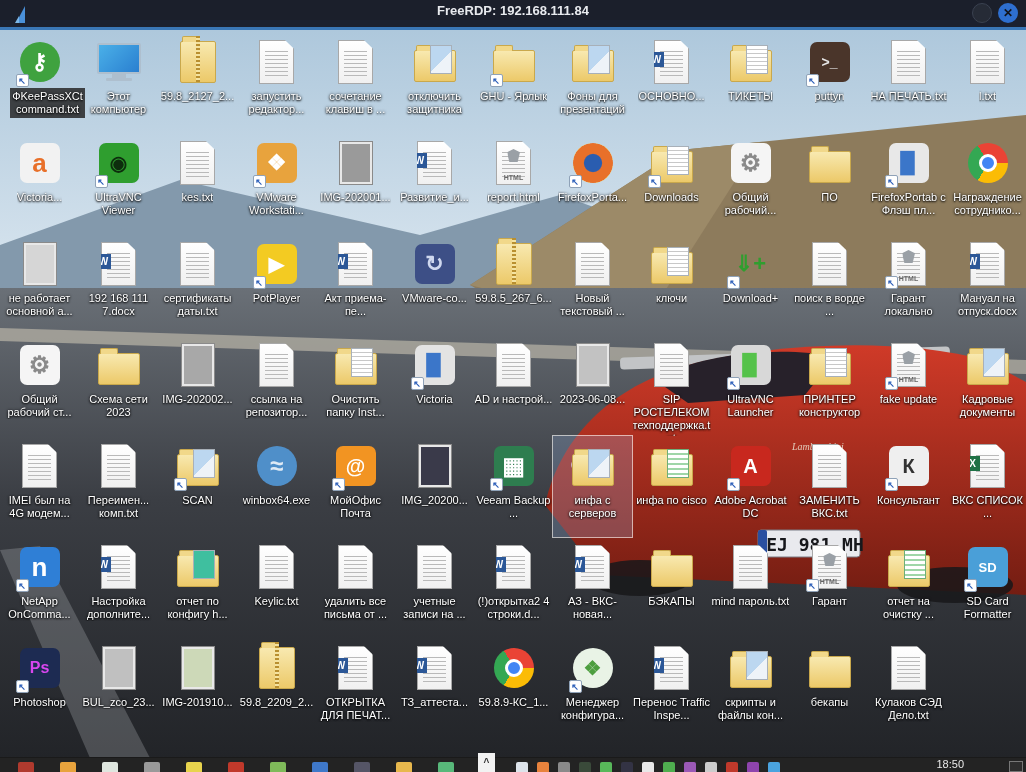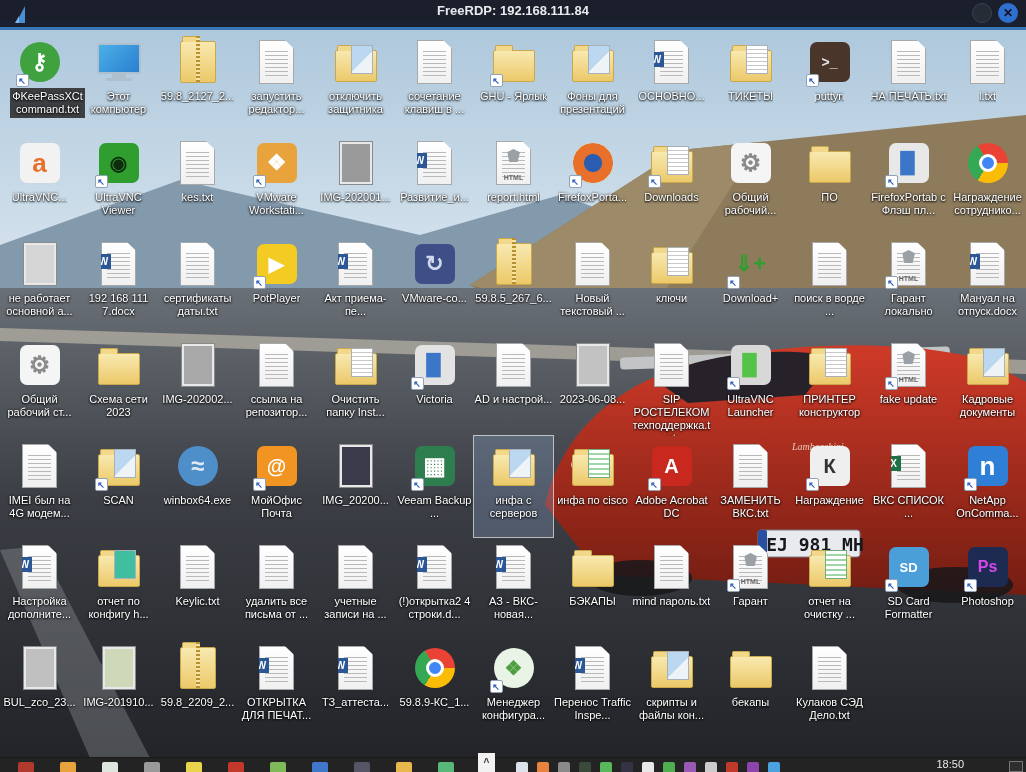--- a/index.html
+++ b/index.html
@@ -177,36 +177,36 @@
         <div class="cell">
     <div class="ic">
             <div class="page">
               <div class="lines"></div>
             </div>
           </div>
     <div class="lab">запустить редактор...</div>
   </div>
         <div class="cell">
     <div class="ic">
+            <div class="page">
+              <div class="lines"></div>
+            </div>
+          </div>
+    <div class="lab">сочетание клавиш в ...</div>
+  </div>
+        <div class="cell">
+    <div class="ic">
             <div class="folder">
               <div class="fi fimg"></div>
             </div>
           </div>
     <div class="lab">отключить защитника</div>
   </div>
         <div class="cell">
     <div class="ic">
-            <div class="page">
-              <div class="lines"></div>
-            </div>
-          </div>
-    <div class="lab">сочетание клавиш в ...</div>
-  </div>
-        <div class="cell">
-    <div class="ic">
             <div class="folder"></div>
             <span class="sc">↖</span>
           </div>
     <div class="lab">GHU - Ярлык</div>
   </div>
         <div class="cell">
     <div class="ic">
             <div class="folder">
               <div class="fi fimg"></div>
             </div>
@@ -250,21 +250,21 @@
             <div class="page">
               <div class="lines"></div>
             </div>
           </div>
     <div class="lab">l.txt</div>
   </div>
         <div class="cell">
     <div class="ic">
             <div class="app" style="background: rgb(242, 242, 242); color: rgb(232, 112, 42); font-size: 26px;">a</div>
           </div>
-    <div class="lab">UltraVNC...</div>
+    <div class="lab">Victoria...</div>
   </div>
         <div class="cell">
     <div class="ic">
             <div class="app" style="background: rgb(47, 158, 47); color: rgb(13, 45, 13); font-size: 20px;">◉</div>
             <span class="sc">↖</span>
           </div>
     <div class="lab">UltraVNC Viewer</div>
   </div>
         <div class="cell">
     <div class="ic">
@@ -553,20 +553,28 @@
         <div class="cell">
     <div class="ic">
             <div class="page">
               <div class="lines"></div>
             </div>
           </div>
     <div class="lab">IMEI был на 4G модем...</div>
   </div>
         <div class="cell">
     <div class="ic">
+            <div class="page">
+              <div class="lines"></div>
+            </div>
+          </div>
+    <div class="lab">Переимен... комп.txt</div>
+  </div>
+        <div class="cell">
+    <div class="ic">
             <div class="folder">
               <div class="fi fimg"></div>
             </div>
             <span class="sc">↖</span>
           </div>
     <div class="lab">SCAN</div>
   </div>
         <div class="cell">
     <div class="ic">
             <div class="app" style="background: rgb(79, 143, 201); color: rgb(223, 234, 245); font-size: 24px; border-radius: 50%;">≈</div>
@@ -622,21 +630,21 @@
               <div class="lines"></div>
             </div>
           </div>
     <div class="lab">ЗАМЕНИТЬ ВКС.txt</div>
   </div>
         <div class="cell">
     <div class="ic">
             <div class="app" style="background: rgb(239, 239, 239); color: rgb(51, 51, 51); font-size: 20px;">К</div>
             <span class="sc">↖</span>
           </div>
-    <div class="lab">Награждение</div>
+    <div class="lab">Консультант</div>
   </div>
         <div class="cell">
     <div class="ic">
             <div class="page">
               <div class="lines"></div>
               <div class="badge x">X</div>
             </div>
           </div>
     <div class="lab">ВКС СПИСОК ...</div>
   </div>

